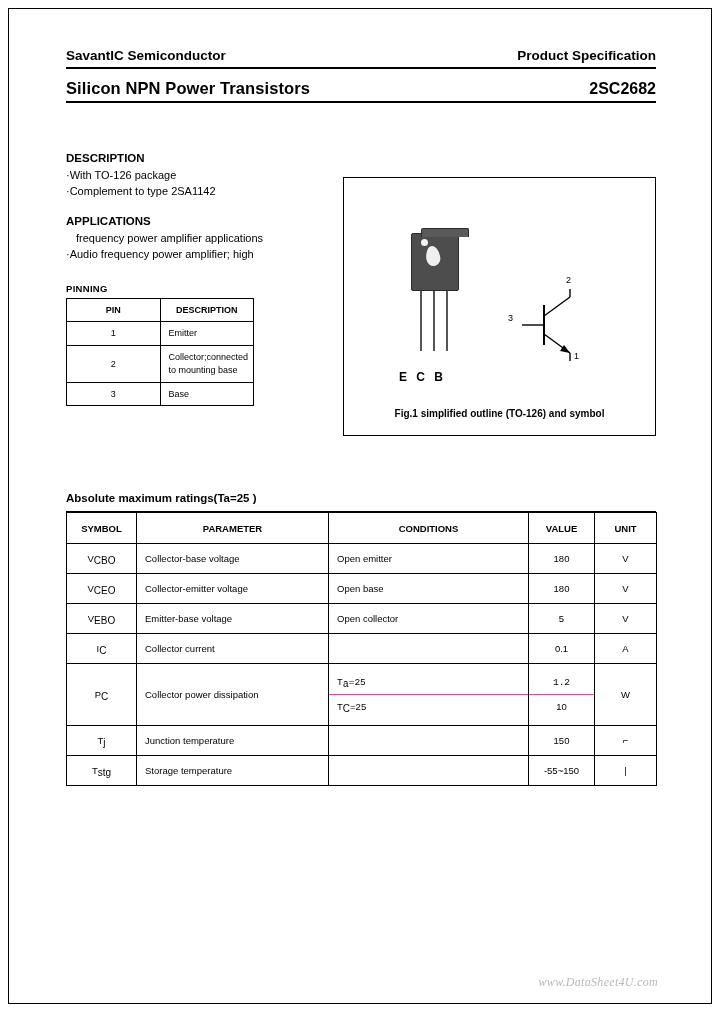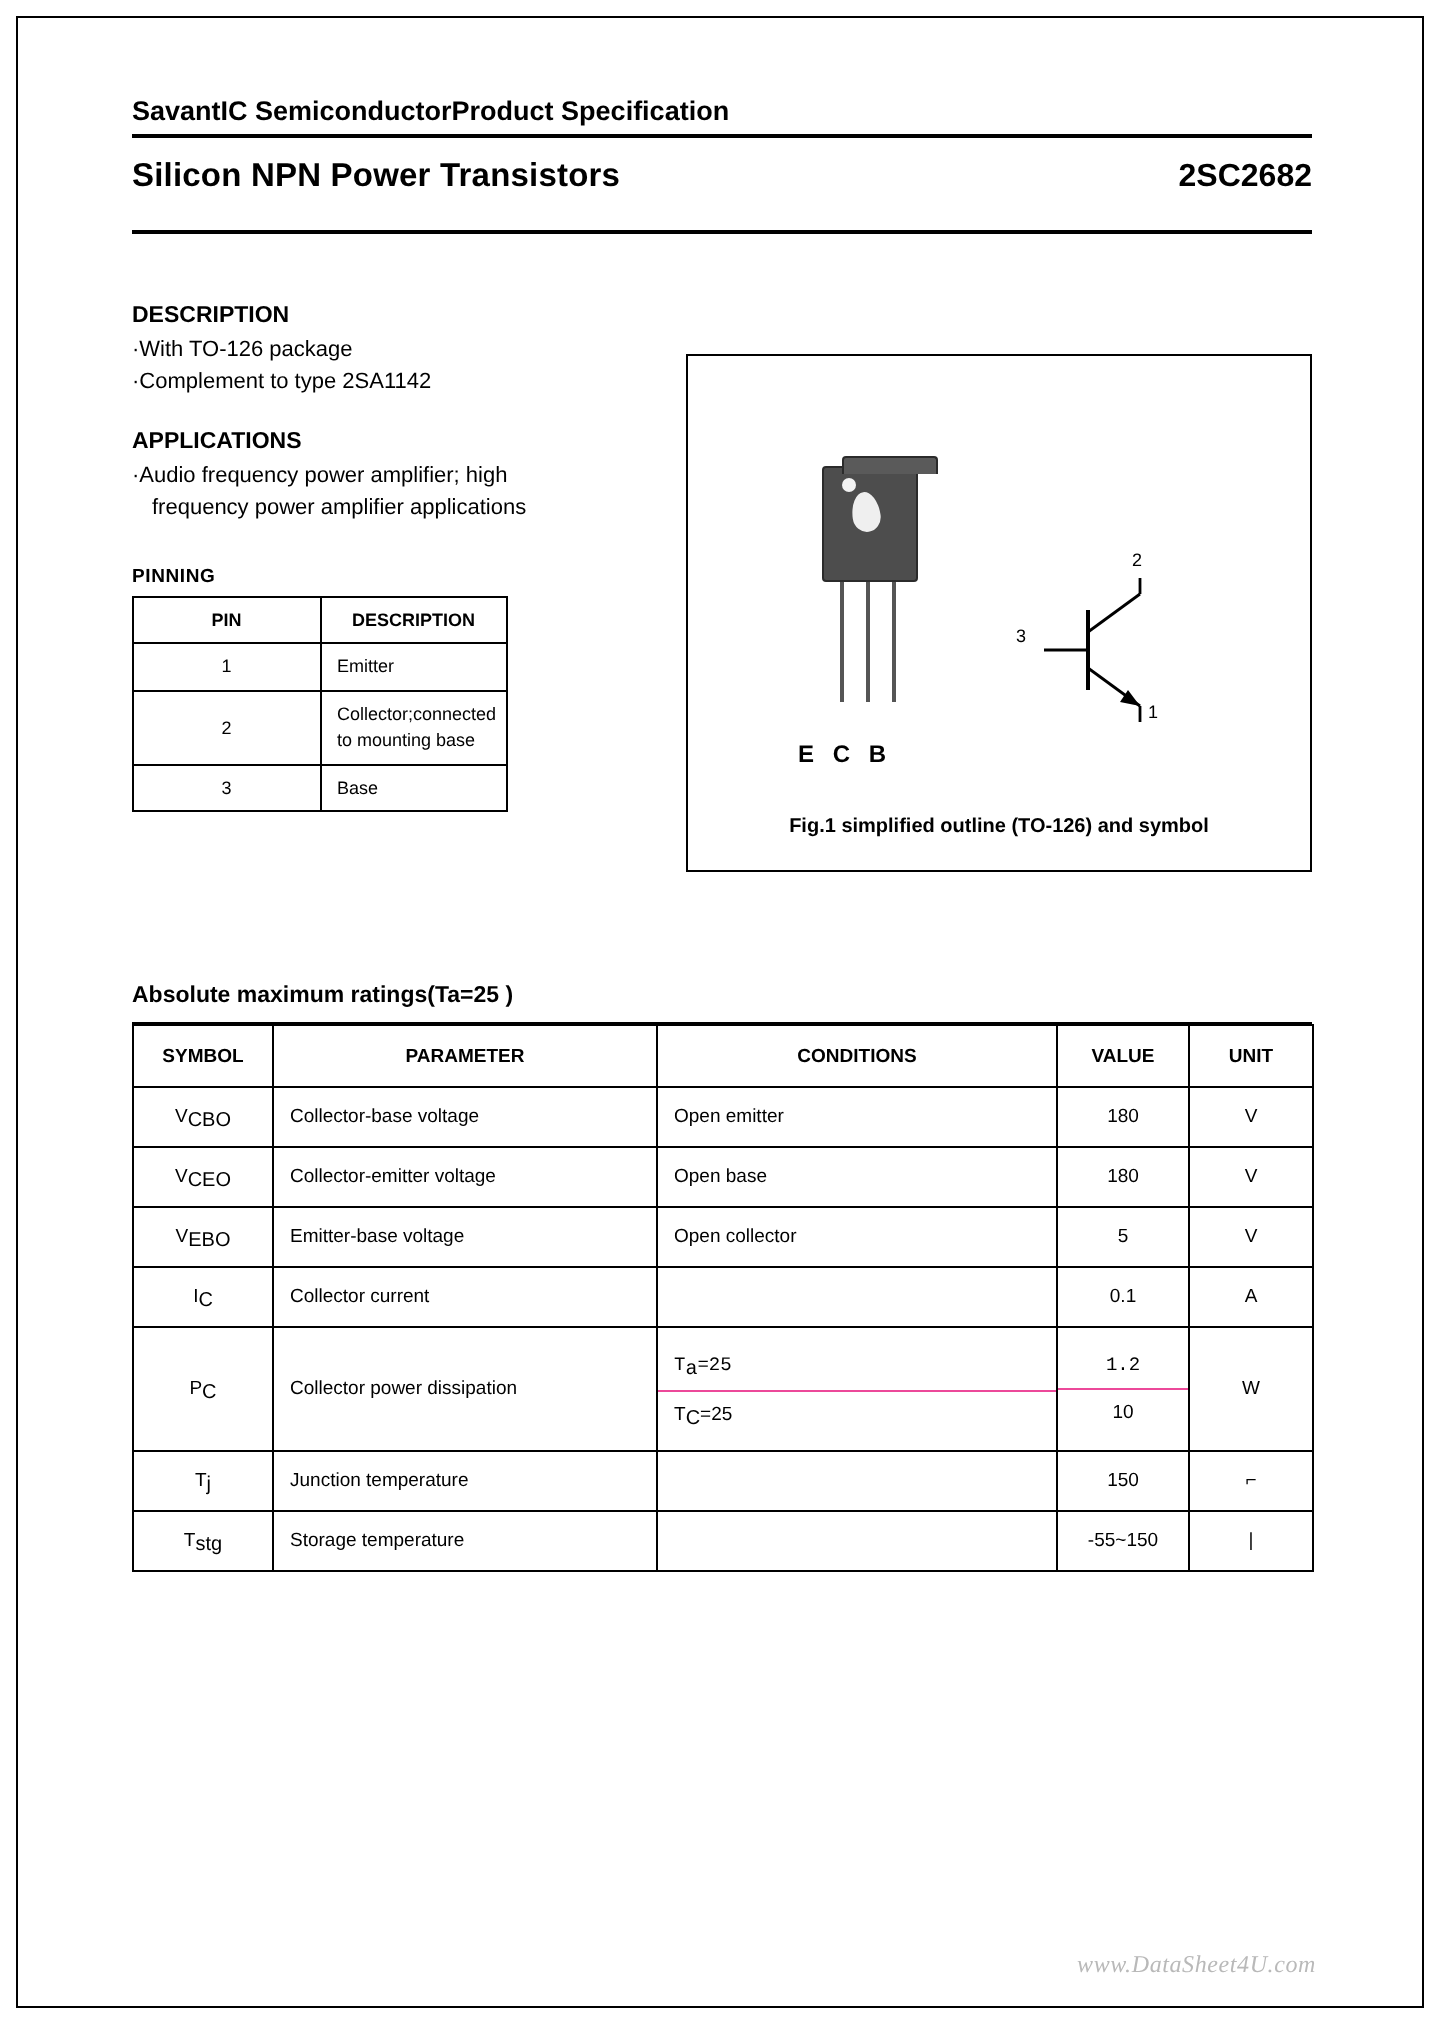--- a/index.html
+++ b/index.html
@@ -30,37 +30,37 @@
 
   
   .header {
     position: absolute;
     left: 66px;
     top: 48px;
     width: 590px;
   }
   .header-row {
     display: flex;
-    justify-content: flex-start;
+    justify-content: space-between;
     align-items: baseline;
     font-size: 13.5px;
     font-weight: bold;
     color: #000;
     padding-bottom: 4px;
   }
   .header-rule {
     border-bottom: 2px solid #000;
     width: 100%;
   }
   .title-row {
     display: flex;
     justify-content: space-between;
     align-items: baseline;
     margin-top: 10px;
-    padding-bottom: 17px;
+    padding-bottom: 3px;
   }
   .title-left {
     font-size: 16.5px;
     font-weight: bold;
     letter-spacing: 0.1px;
   }
   .title-right {
     font-size: 16px;
     font-weight: bold;
   }
@@ -328,22 +328,22 @@
     <div class="title-rule"></div>
   </div>
 
   <div class="leftcol">
     <div class="sec-title">DESCRIPTION</div>
     <div class="sec-line">·With TO-126 package</div>
     <div class="sec-line">·Complement to type 2SA1142</div>
 
     <div class="apps">
       <div class="sec-title">APPLICATIONS</div>
+      <div class="sec-line indent">frequency power amplifier applications</div>
       <div class="sec-line">·Audio frequency power amplifier; high</div>
-      <div class="sec-line indent">frequency power amplifier applications</div>
     </div>
 
     <div class="pinning-label">PINNING</div>
     <table class="pin">
       <tbody>
           <tr>
         <th>PIN</th>
         <th>DESCRIPTION</th>
       </tr>
       <tr>

